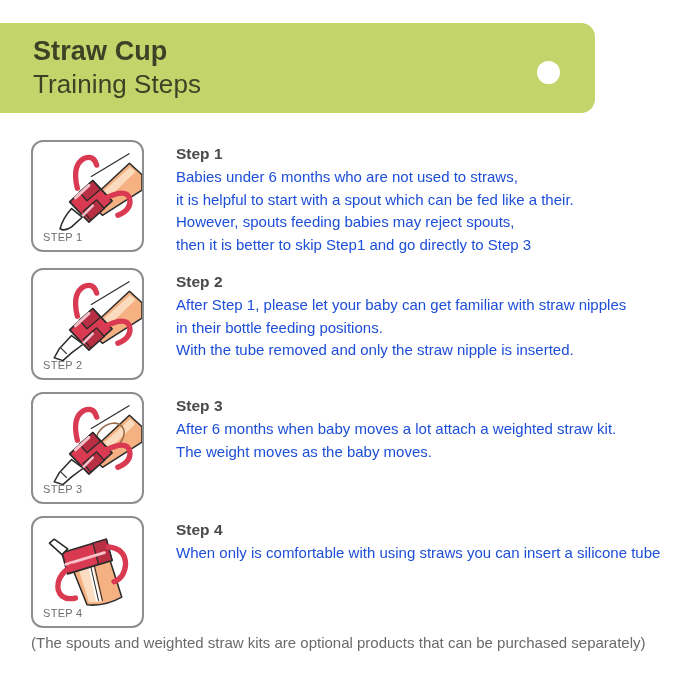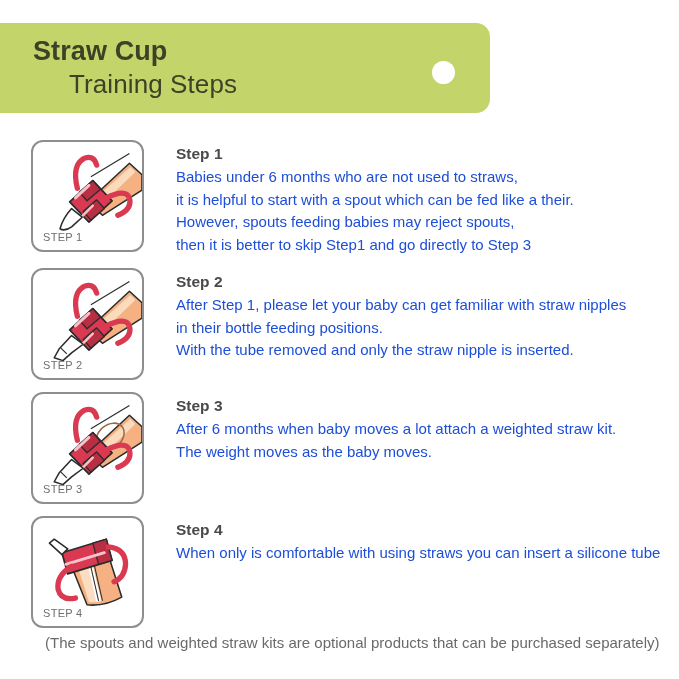--- a/index.html
+++ b/index.html
@@ -14,21 +14,21 @@
     color: #58585a;
     overflow: hidden;
     position: relative;
   }
 
   
   .header-banner {
     position: absolute;
     left: 0;
     top: 23px;
-    width: 490px;
+    width: 595px;
     height: 90px;
     background: #c3d46a;
     border-top-right-radius: 14px;
     border-bottom-right-radius: 14px;
   }
   .header-titles {
     position: absolute;
     left: 33px;
     top: 11px;
   }
@@ -40,21 +40,20 @@
     letter-spacing: 0.1px;
     white-space: nowrap;
   }
   .title-sub {
     font-size: 26px;
     font-weight: normal;
     color: #3d4226;
     line-height: 32px;
     letter-spacing: 0.1px;
     white-space: nowrap;
-    margin-left: 36px;
   }
   .header-hole {
     position: absolute;
     right: 35px;
     top: 38px;
     width: 23px;
     height: 23px;
     border-radius: 50%;
     background: #ffffff;
   }
@@ -114,21 +113,21 @@
   .step-line {
     font-size: 15px;
     color: #1d4ed8;
     line-height: 22.5px;
     white-space: nowrap;
   }
 
   
   .footer-note {
     position: absolute;
-    left: 45px;
+    left: 31px;
     bottom: 25px;
     font-size: 15px;
     color: #6a6a6c;
     line-height: 22px;
     white-space: nowrap;
   }
 </style>
 </head>
 <body>
 

